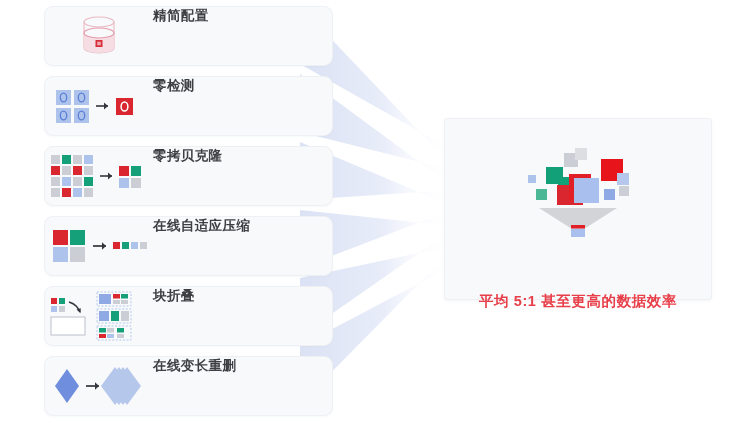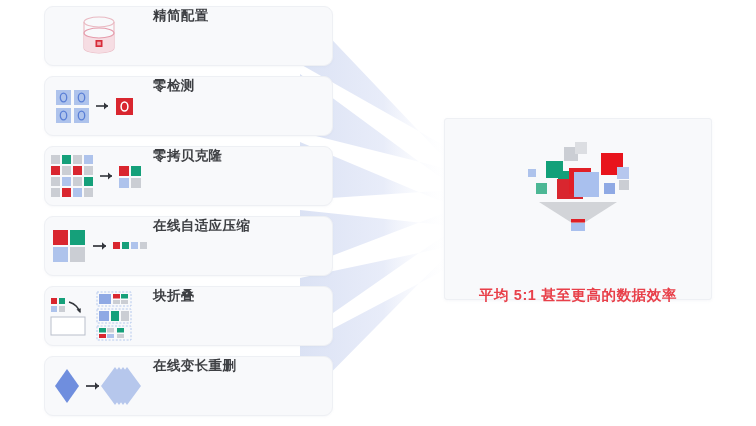--- a/index.html
+++ b/index.html
@@ -42,21 +42,21 @@
   
   .result {
     position:absolute; left:444px; top:118px;
     width:268px; height:182px;
     background:#f8f9fb;
     border:1px solid #eef0f4;
     border-radius:3px;
     z-index:3;
     box-shadow: 0 1px 3px rgba(180,190,210,.12);
     display:flex; flex-direction:column;
-    align-items:center; justify-content:center;gap:45px;
+    align-items:center; justify-content:space-between;gap:45px;
   }
   .result-figure { margin-top:22px; height:96px; }
   .result-caption {
     margin-top:10px;
     font-size:14.5px;
     font-weight:700;
     color:#e8404a;
     letter-spacing:.6px;
     white-space:nowrap;
   }

